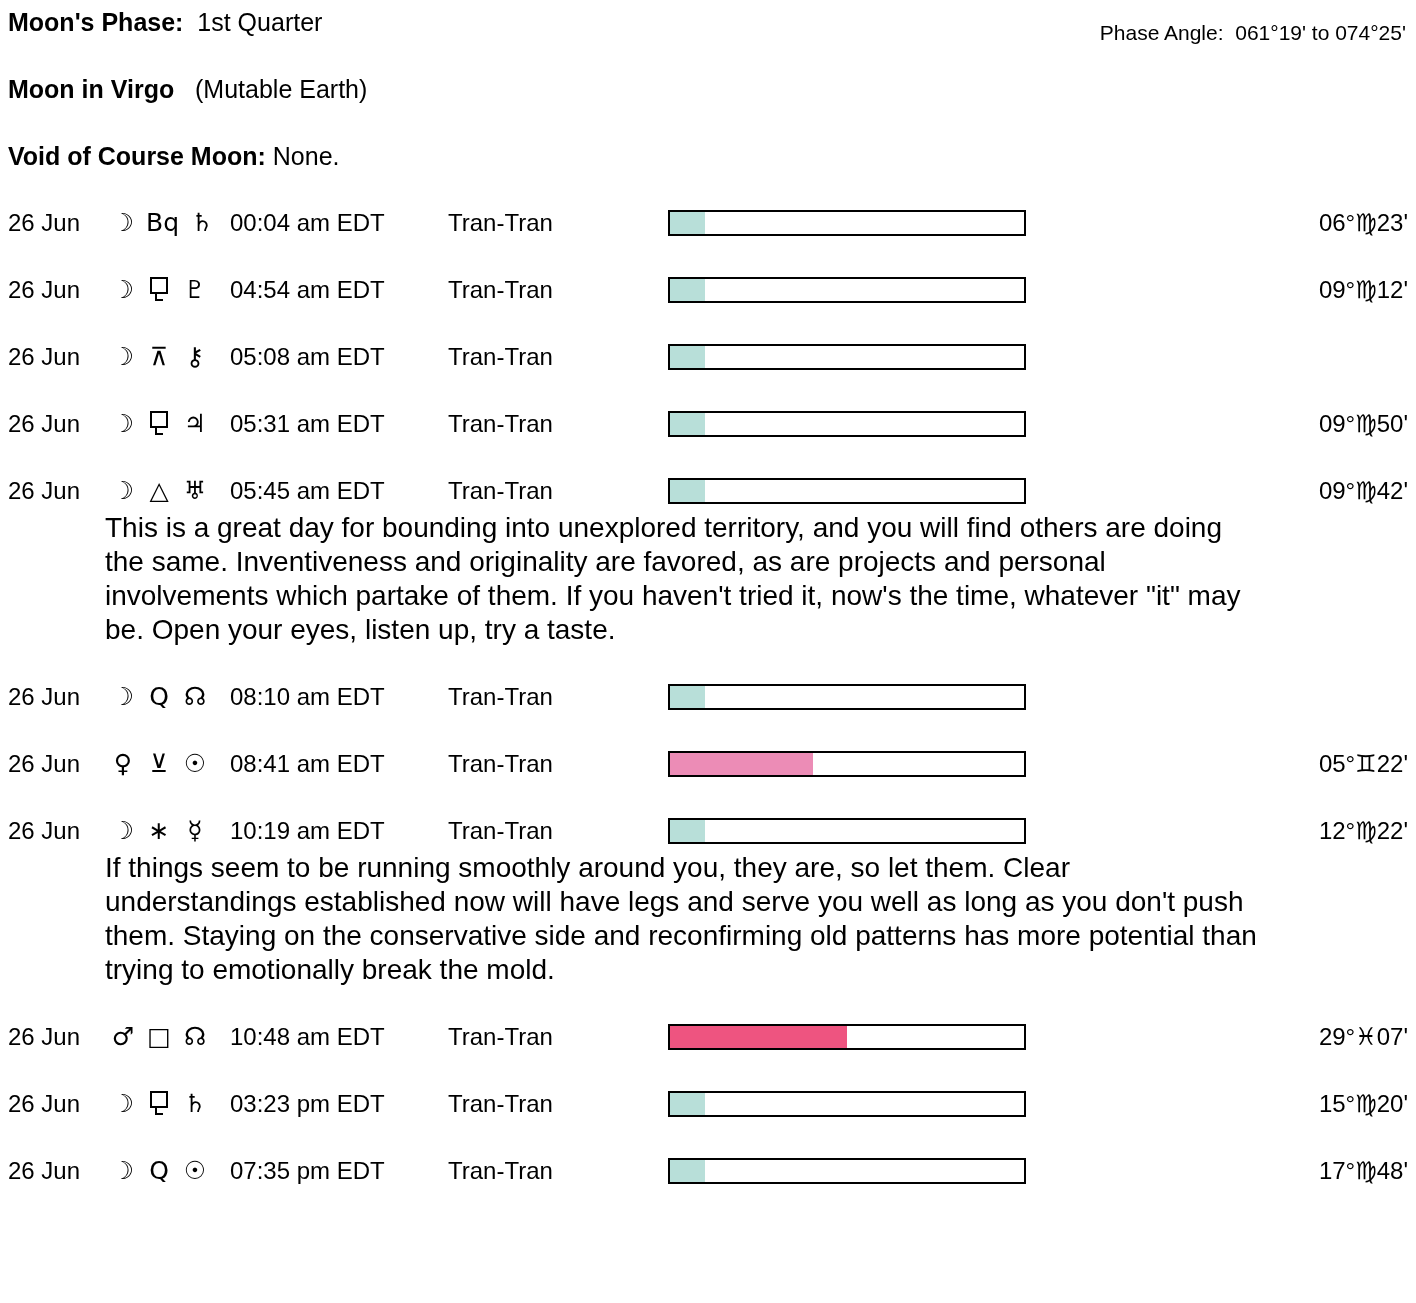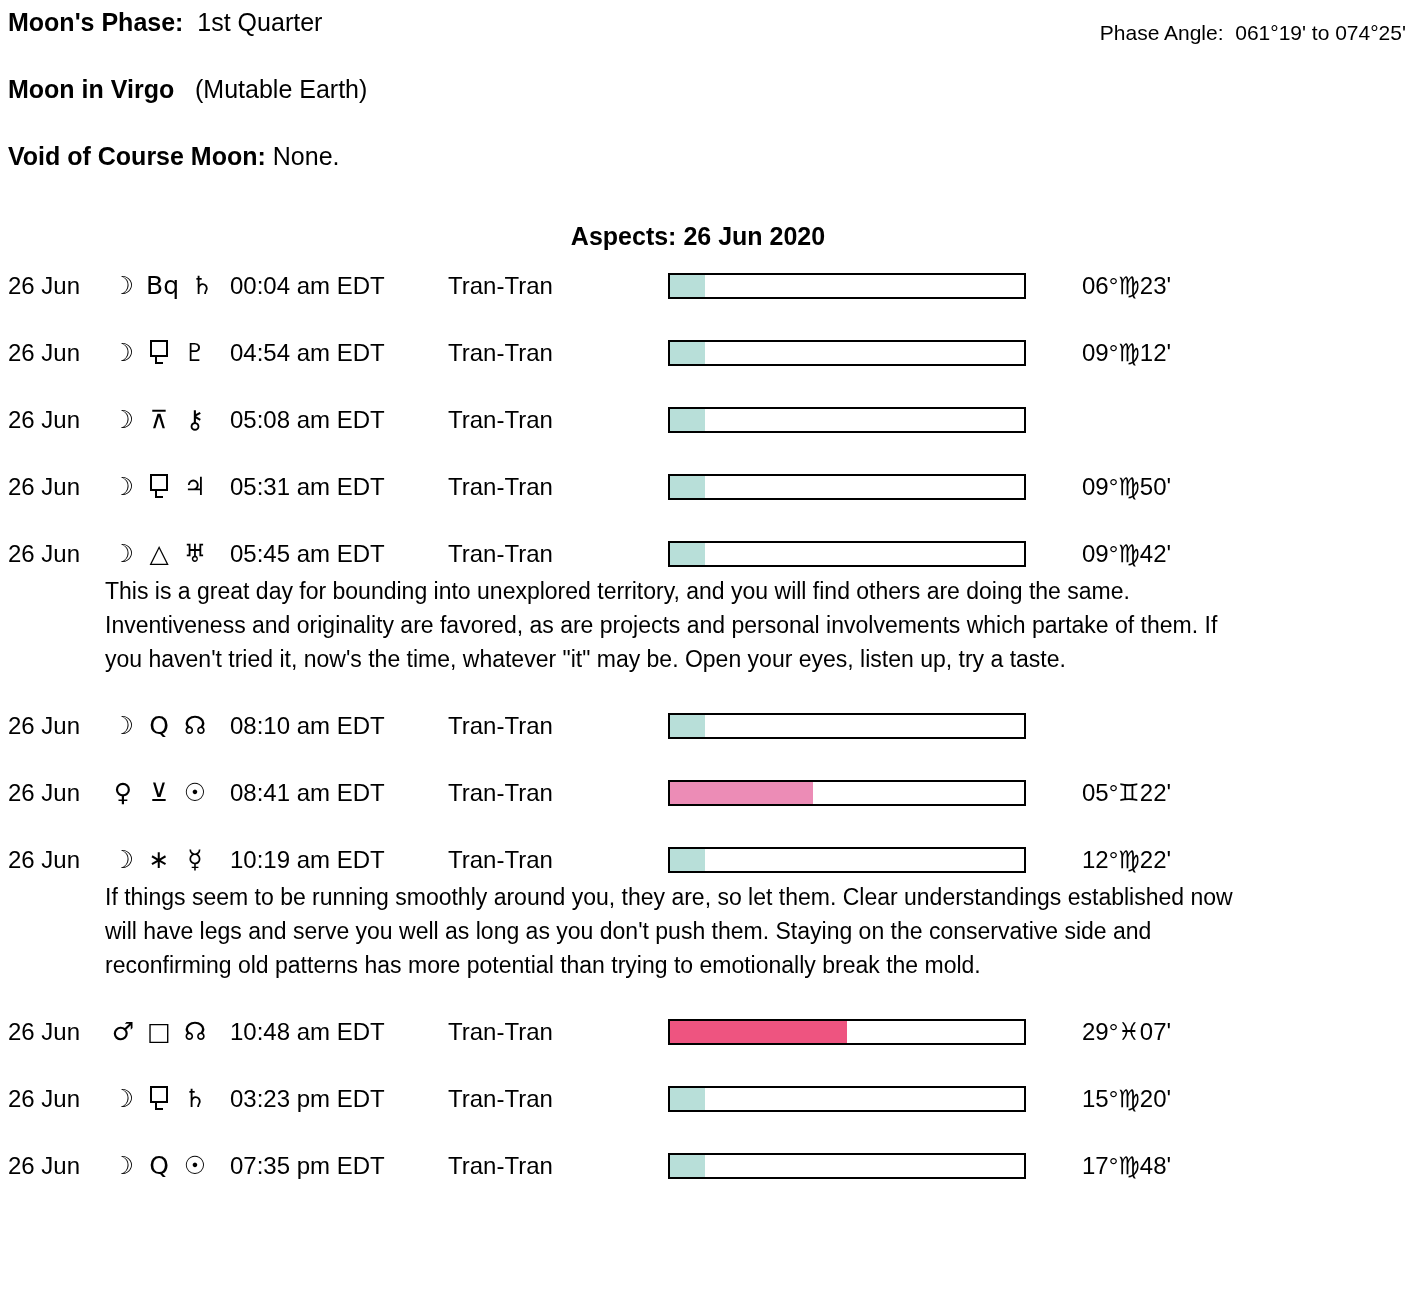--- a/index.html
+++ b/index.html
@@ -30,24 +30,24 @@
   .c-glyphs { display:flex; align-items:center; gap:10px; height:28px; }
   .glyph {
     font-family:"DejaVu Sans",sans-serif;
     font-size:25px; line-height:28px; display:inline-block; min-width:26px; text-align:center;
   }
   .c-bar {
     display:inline-block; width:358px; height:26px;
     border:2px solid #000; background:#fff; position:relative;
   }
   .bar-fill { position:absolute; left:0; top:0; bottom:0; display:block; }
-  .c-pos { padding-left:54px; white-space:pre; font-size:24px; }
+  .c-pos { padding-left:54px; white-space:pre; font-size:24px;text-align:right; }
   .aspect-note {
     width:1250px; padding-left:97px;
-    font-size:23px; line-height:34px;
+    font-size:28px; line-height:34px;
     margin-top:-33px; margin-bottom:36px;
   }
   
   .sesqui-icon {
     box-sizing:content-box;
     width:14px; height:13px; border:2px solid #000;
     min-width:0; position:relative; display:inline-block; margin:0 4px 10px 4px;
   }
   .sesqui-icon::before {
     content:""; position:absolute; left:3px; top:13px; width:2px; height:9px; background:#000;
@@ -62,21 +62,20 @@
 <div>
 
   <div class="phase-angle"><span>Phase Angle:</span><span>  </span><span>061°19' to 074°25'</span></div>
 
   <div class="hline"><span class="b">Moon's Phase:</span><span>  </span><span>1st Quarter</span></div>
 
   <div class="hline"><span class="b">Moon in Virgo</span><span>   </span><span>(Mutable Earth)</span></div>
 
   <div class="hline"><span class="b">Void of Course Moon:</span><span> </span><span>None.</span></div>
 
-  <div class="aspects-title">Aspects: 26 Jun 2020</div>
 
   <div id="aspect-list">
   <div class="aspect-row">
     <span class="c-date">26 Jun</span>
     <span class="c-glyphs">
       <span class="glyph g1">☽</span>
       <span class="glyph g2">Bq</span>
       <span class="glyph g3">♄</span>
     </span>
     <span class="c-time">00:04 am EDT</span>

